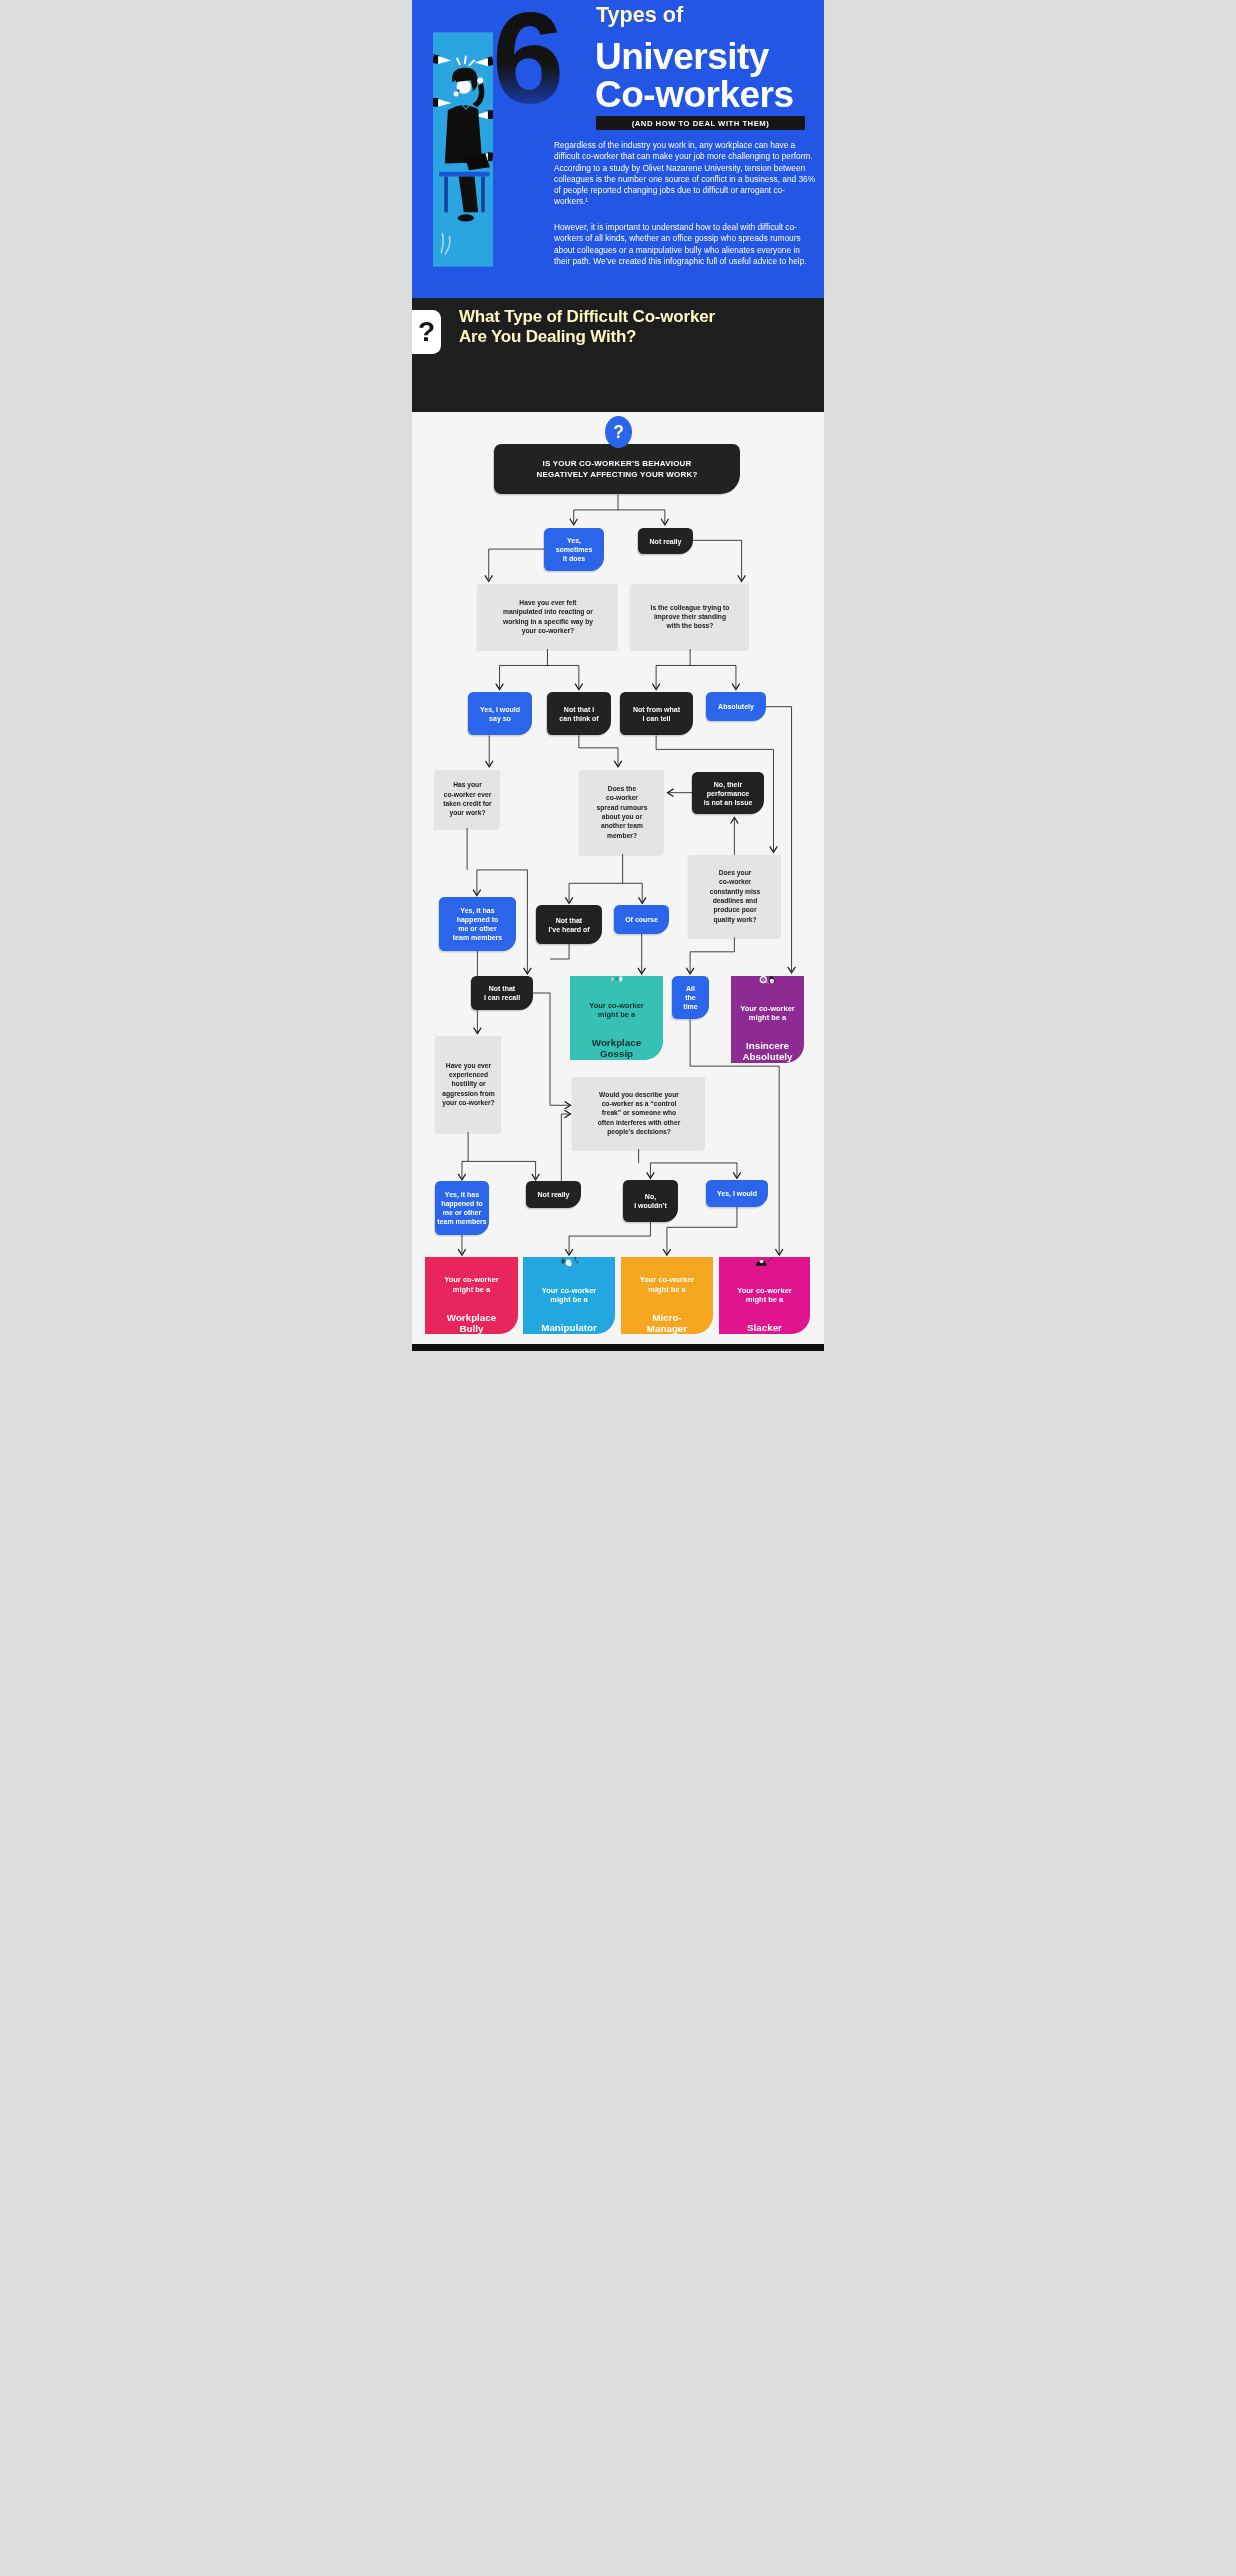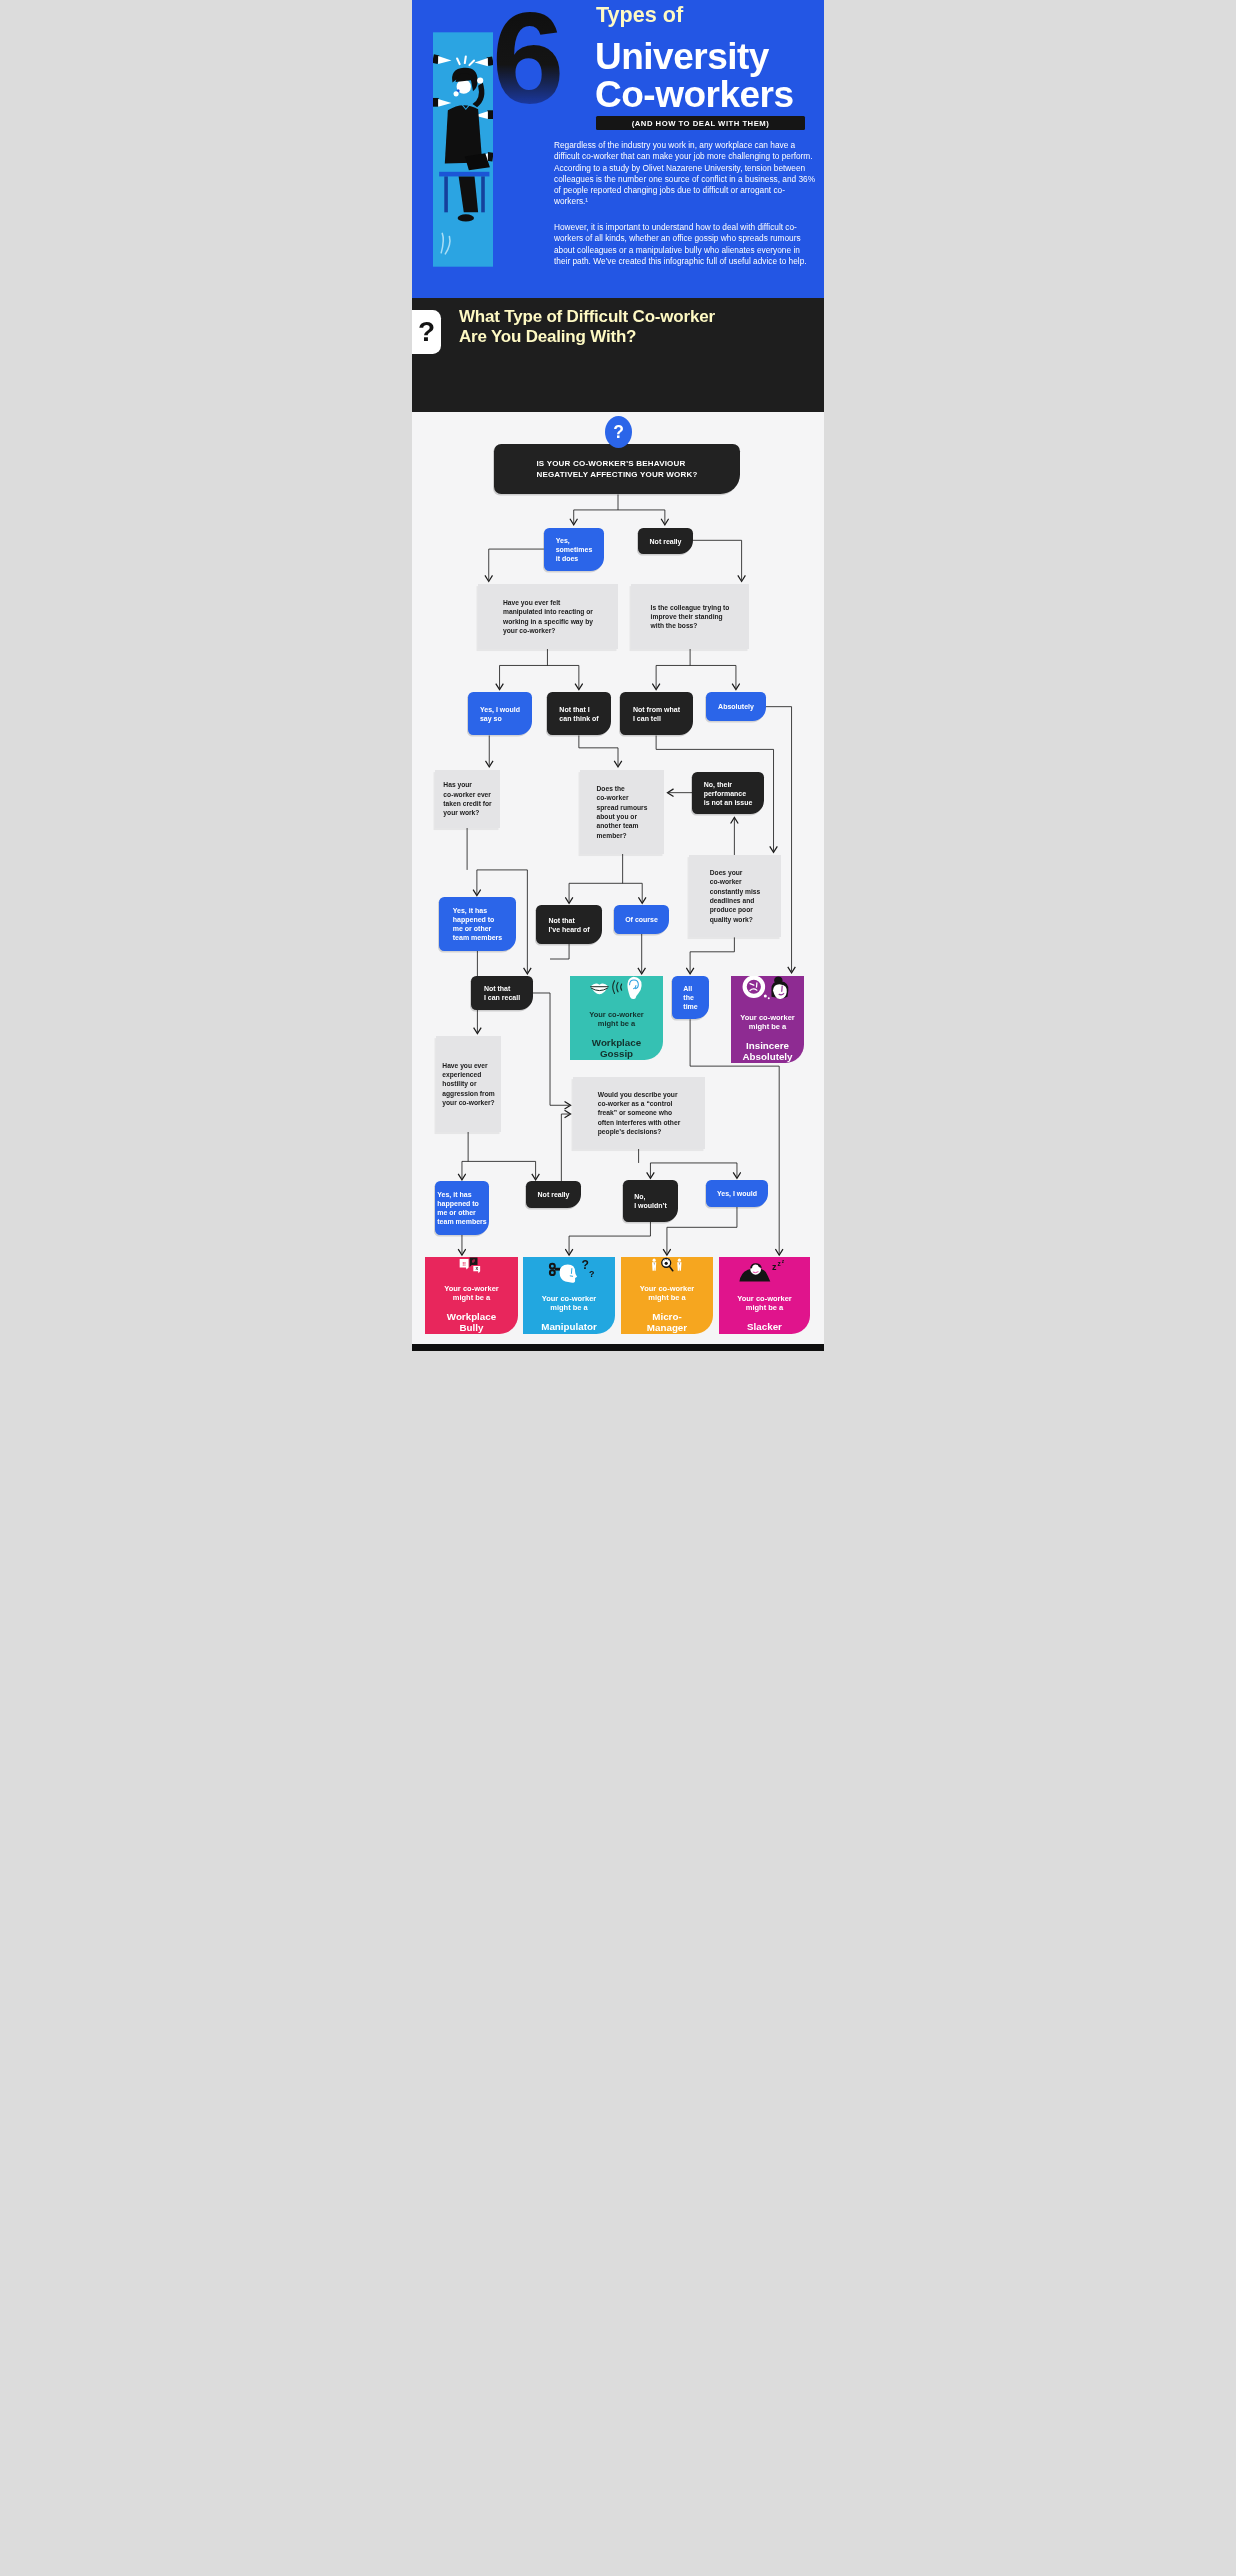--- a/index.html
+++ b/index.html
@@ -17,30 +17,30 @@
       display:flex;align-items:center;justify-content:center;font-size:7.7px;font-weight:700;letter-spacing:0.5px;border-radius:1.5px;}
   .para{position:absolute;left:142px;width:264px;color:#fff;font-size:8.3px;line-height:11.3px;font-weight:500;}
   
   #intro{position:absolute;left:0;top:298px;width:412px;height:114px;background:var(--intro-bg);}
   #q-badge{position:absolute;left:0;top:12.4px;width:29px;height:44px;background:#fff;border-radius:0 8.2px 8.2px 0;
       display:flex;align-items:center;justify-content:center;font-size:28px;font-weight:800;color:#141414;}
   #intro-heading{position:absolute;left:47px;top:9.3px;color:#fef9c3;font-size:17px;line-height:20px;font-weight:800;white-space:pre-line;letter-spacing:-0.2px;}
   #intro-body{position:absolute;left:47px;top:58px;width:361px;color:#f1f1f1;font-size:8.2px;line-height:13px;white-space:pre-line;}
   
   #connectors{position:absolute;left:0;top:0;width:412px;height:1351px;z-index:1;pointer-events:none;}
-  .n{position:absolute;z-index:2;display:flex;align-items:center;justify-content:center;text-align:left;
+  .n{position:absolute;z-index:2;display:flex;align-items:center;justify-content:center;text-align:center;
      white-space:pre-line;font-weight:700;font-size:7px;line-height:9px;padding:0;}
   .nb{background:var(--node-black);color:#fff;border-radius:5.2px 5.2px 13.4px 5.2px;box-shadow:-1px 1.5px 0 rgba(0,0,0,.16);}
   .nblue{background:var(--answer-blue);color:#fff;border-radius:5.2px 5.2px 13.4px 5.2px;box-shadow:-1px 1.5px 0 rgba(0,0,0,.14);}
   .nq{background:var(--question-gray);color:#1b1b1b;box-shadow:-1.5px 2.1px 0 rgba(0,0,0,.06);font-size:6.7px;line-height:9.3px;}
   #start-node{font-size:8px;line-height:11.3px;letter-spacing:0.2px;border-radius:7.2px 7.2px 19.6px 7.2px;}
   #start-badge{position:absolute;left:193px;top:416px;width:27px;height:32px;border-radius:50%;background:var(--answer-blue);
       z-index:3;display:flex;align-items:center;justify-content:center;color:#fff;font-size:17.5px;font-weight:800;}
   .res{position:absolute;z-index:2;display:flex;flex-direction:column;align-items:center;justify-content:center;
-       gap:10px;text-align:center;border-radius:0 0 18.5px 0;}
+       gap:19px;text-align:center;border-radius:0 0 18.5px 0;}
   .res .pref{font-size:7.5px;line-height:9.3px;font-weight:700;white-space:pre-line;}
   .res .name{font-size:9.8px;line-height:10.8px;font-weight:800;white-space:pre-line;}
   .gossip{background:var(--teal);color:#13312c;}
   .flatterer{background:var(--purple);color:#fff;}
   .bully{background:var(--red);color:#fff;}
   .manipulator{background:var(--cyan);color:#fff;}
   .micro{background:var(--yellow);color:#fff;}
   .slacker{background:var(--magenta);color:#fff;}
   #footer-bar{position:absolute;left:0;top:1344px;width:412px;height:7.7px;background:#0f0f0f;}
 </style>

